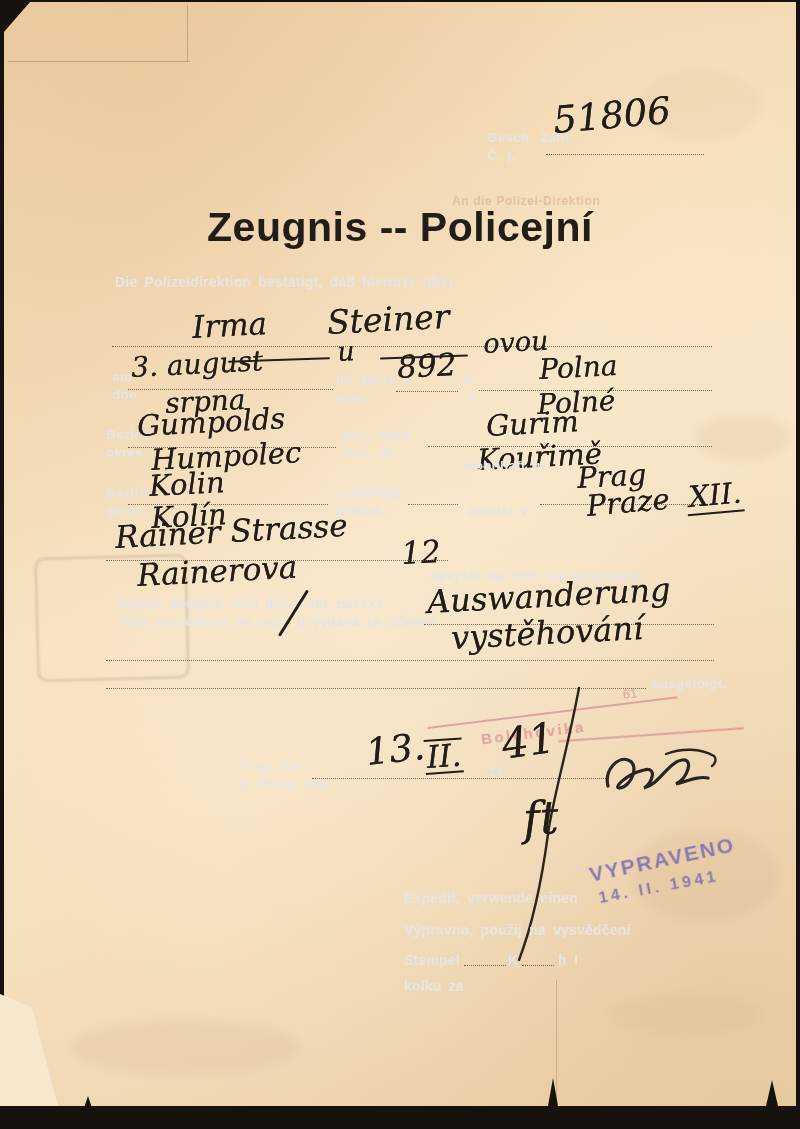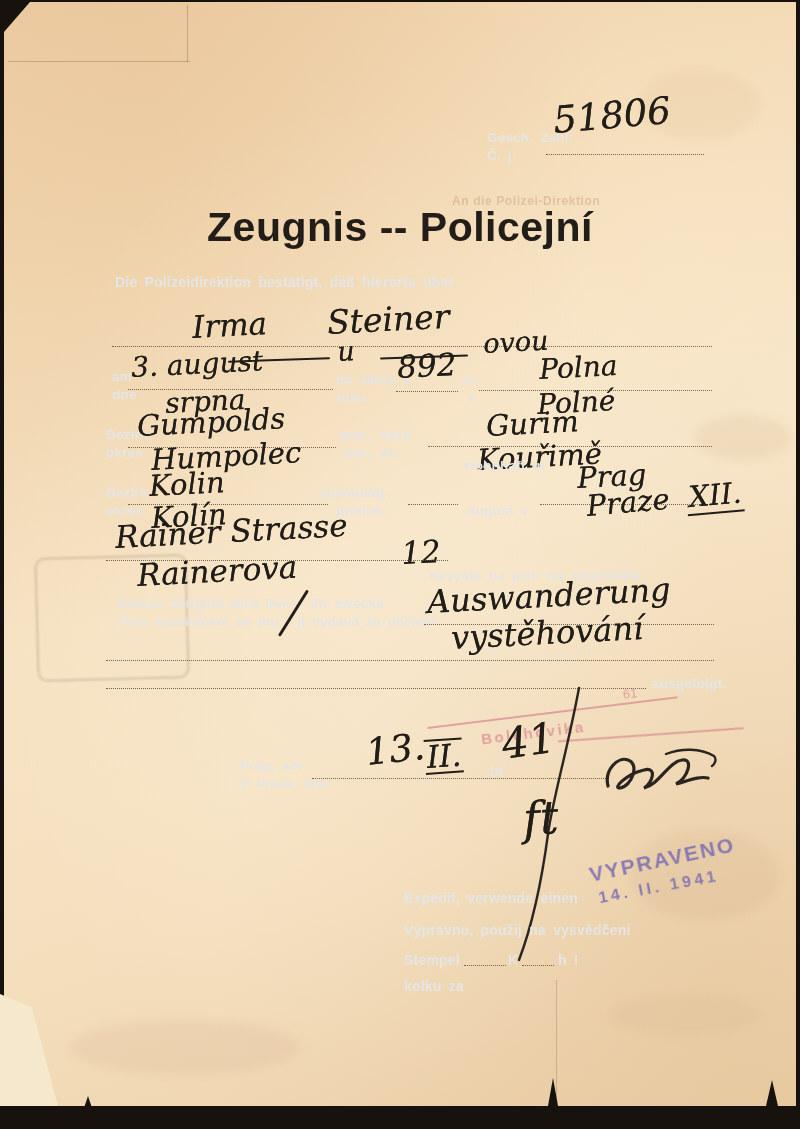--- a/index.html
+++ b/index.html
@@ -91,21 +91,21 @@
   <span class="abs print" style="left:344px;top:445px;">nar., do</span>
   <div class="abs dotted" style="left:428px;top:446px;width:284px;"></div>
   <span class="abs hw" style="left:487px;top:412px;font-size:29px;">Gurim</span>
   <span class="abs hw" style="left:478px;top:446px;font-size:29px;">Kouřimě</span>
 
   <span class="abs print" style="left:106px;top:485px;">Bezirk</span>
   <span class="abs print" style="left:106px;top:503px;">okres</span>
   <div class="abs dotted" style="left:128px;top:504px;width:200px;"></div>
   <span class="abs hw" style="left:150px;top:472px;font-size:29px;">Kolin</span>
   <span class="abs hw" style="left:152px;top:504px;font-size:29px;">Kolín</span>
-  <span class="abs print" style="left:320px;top:485px;font-style:italic;">zuständig.,</span>
+  <span class="abs print" style="left:336px;top:485px;font-style:italic;">zuständig.,</span>
   <span class="abs print" style="left:336px;top:503px;">přísluš.</span>
   <div class="abs dotted" style="left:408px;top:504px;width:50px;"></div>
   <span class="abs print" style="left:464px;top:458px;text-align:right;">wohnhaft in</span>
   <span class="abs print" style="left:468px;top:503px;">august v</span>
   <div class="abs dotted" style="left:540px;top:504px;width:172px;"></div>
   <span class="abs hw" style="left:578px;top:464px;font-size:29px;">Prag</span>
   <span class="abs hw" style="left:588px;top:492px;font-size:29px;transform:rotate(-5deg);">
     <span>Praze</span>
     <span class="underl" style="margin-left:8px;">XII.</span>
   </span>

